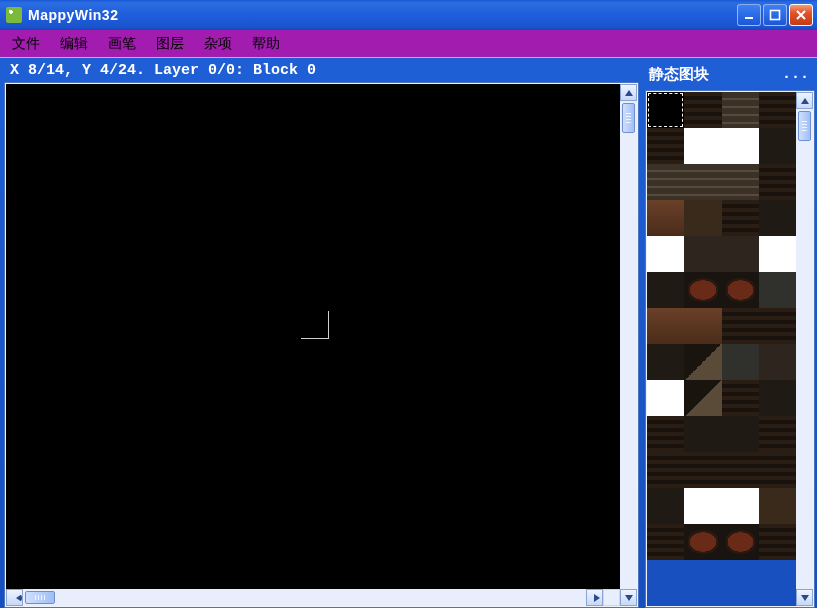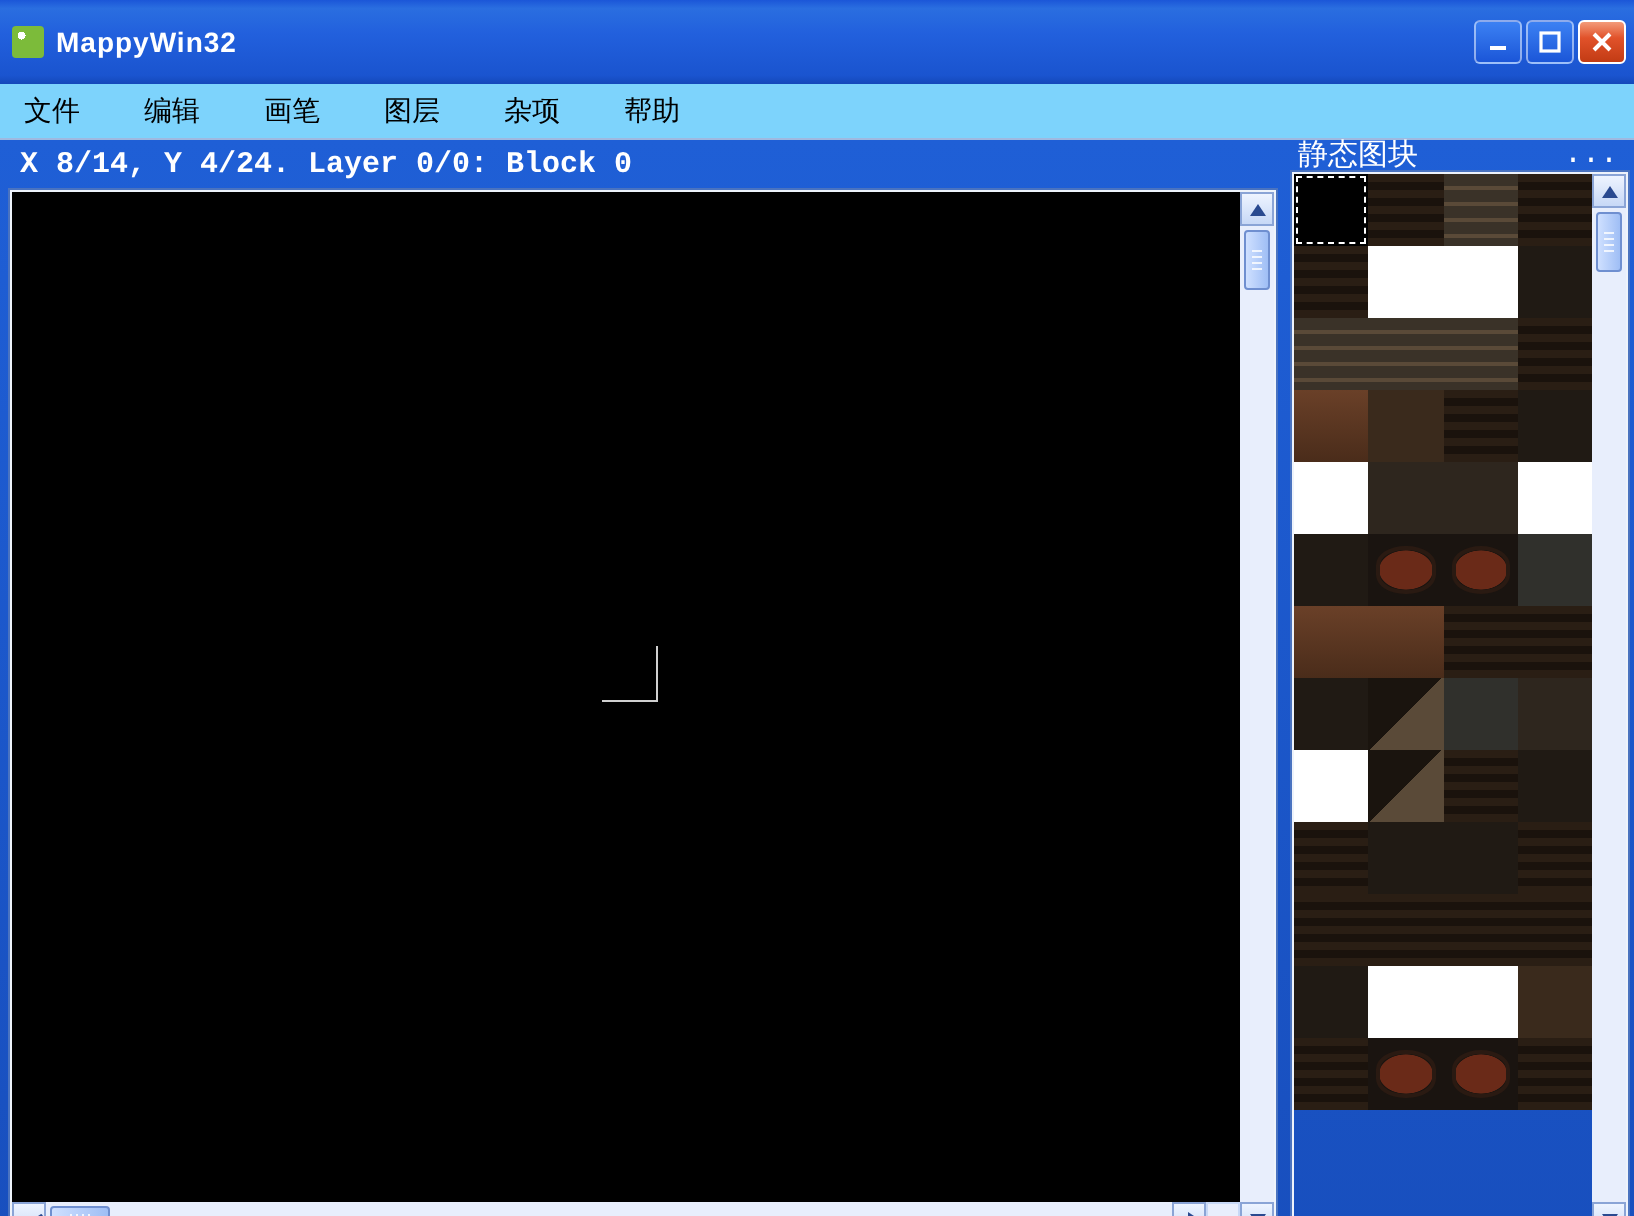--- a/index.html
+++ b/index.html
@@ -1,20 +1,20 @@
 <!DOCTYPE html>
 <html><head>
 <meta charset="utf-8">
 <style>
   * { box-sizing: border-box; margin: 0; padding: 0; }
   html, body { width: 817px; height: 608px; overflow: hidden; font-family: "Tahoma", "SimSun", sans-serif; font-size: 12px; }
 
   
   .titlebar {
-    height: 42px;
+    height: 30px;
     background: linear-gradient(to bottom, #1b56d8 0%, #2a6ee0 10%, #2260dd 40%, #1a54cf 90%, #1448ba 100%);
     display: flex; align-items: center; padding: 0 4px 0 6px; color: #fff;
   }
   .titlebar .app-icon {
     width: 16px; height: 16px; margin-right: 6px;
     background:
       radial-gradient(circle at 30% 30%, #fff 0 2px, transparent 2px),
       linear-gradient(#7cbb3a,#7cbb3a);
     border-radius: 2px;
   }
@@ -29,22 +29,22 @@
     background: linear-gradient(to bottom,#3c81f3,#1b56d8);
   }
   .winbtn.close {
     background: linear-gradient(to bottom,#f39b7a,#e1522a 40%,#c23b14);
     border-color:#fff;
   }
   .winbtn svg { width: 12px; height: 12px; }
 
   
   .menubar {
-    height: 28px; background: #7dd3fc; border-bottom: 1px solid #9fb9e0;
-    display: flex; align-items: stretch; padding: 0 2px; gap: 12px;
+    height: 28px; background: #a21caf; border-bottom: 1px solid #9fb9e0;
+    display: flex; align-items: stretch; padding: 0 2px;
   }
   .menuitem {
     padding: 0 10px; display: flex; align-items: center; font-size: 14px; color: #000;
     cursor: default;
   }
 
   
   .content {
     display: flex; height: calc(608px - 30px - 28px);
     background: linear-gradient(to bottom,#1f5fd6,#184fbe); 
@@ -68,21 +68,21 @@
   .cursor-mark {
     position: absolute; left: 48%; top: 45%;
     width: 28px; height: 28px; border-right: 1px solid #d0d0d0; border-bottom: 1px solid #d0d0d0;
   }
 
   
   .right {
     width: 170px; display: flex; flex-direction: column; margin: 0 2px 0 6px;
   }
   .panel-title {
-    height: 15px; color:#fff; font-weight:normal; font-size: 15px; font-family: "SimSun","Courier New",monospace;
+    height: 32px; color:#fff; font-weight:bold; font-size: 15px; font-family: "SimSun","Courier New",monospace;
     display:flex; align-items:center; justify-content:space-between; padding: 0 6px 0 4px;
   }
   .tiles-wrap {
     flex:1; display:flex; background:#eef3fb; border:1px solid #4a73c0; padding:1px;
   }
   .tile-grid {
     flex:1; display:grid; grid-template-columns: repeat(4, 1fr); grid-auto-rows: 36px;
     gap:0; background: linear-gradient(to bottom,#1f5fd6,#184fbe);
     overflow:hidden;
   }

